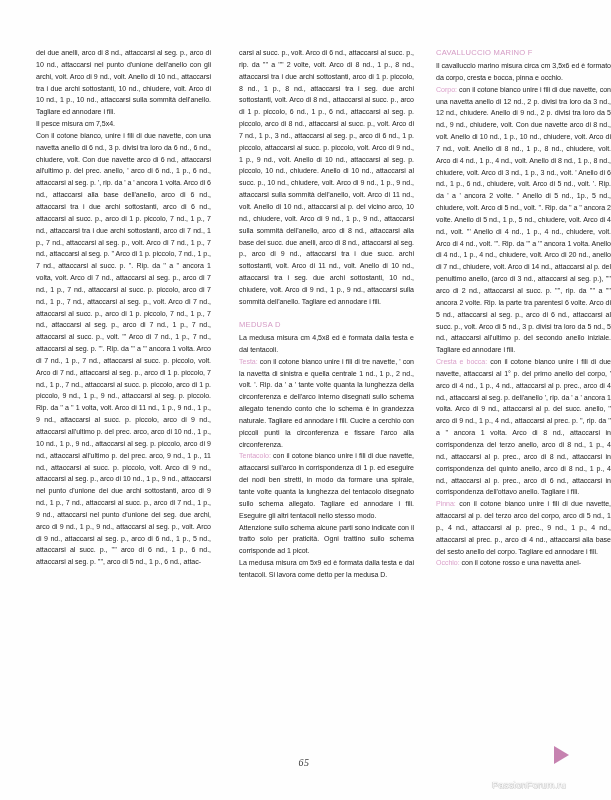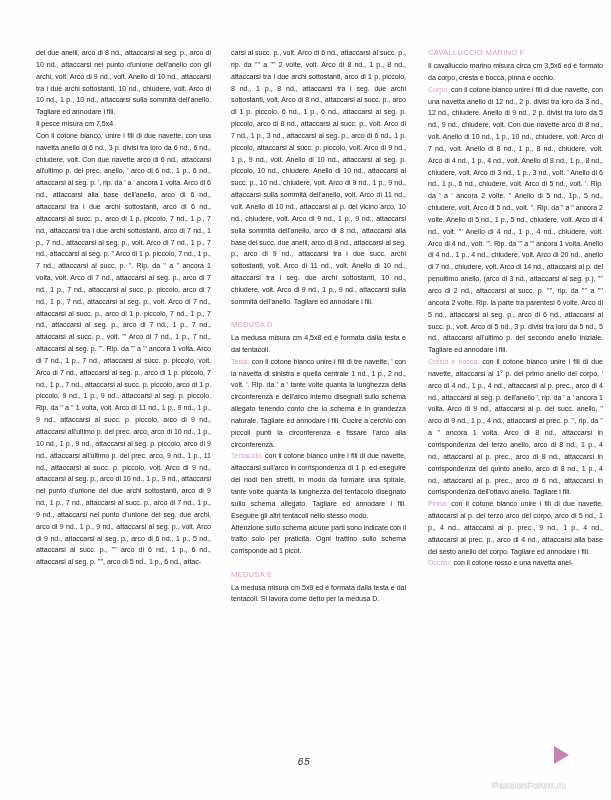--- a/index.html
+++ b/index.html
@@ -29,21 +29,21 @@
     height: 700px;
     display: flex;
     flex-direction: row;
     align-items: flex-start;
   }
   .col {
     width: 175px;
     flex: 0 0 175px;
   }
   .col-left  { margin-left: 36px; }
-  .col-mid   { margin-left: 20px; }
+  .col-mid   { margin-left: 28px; }
   .col-right { margin-left: 22px; }
 
   p.body {
     margin: 0;
     font-size: 7.05px;
     line-height: 11.84px;
     color: #1c1c1c;
     text-align: justify;
     text-justify: inter-word;
     letter-spacing: -0.03px;
@@ -71,21 +71,21 @@
 
   .page-num {
     position: absolute;
     left: 0;
     top: 757px;
     width: 608px;
     text-align: center;
     font-size: 10px;
     font-style: italic;
     color: #3a3a3a;
-    font-family: Liberation Mono, monospace;
+    font-family: Liberation Serif, serif;
     letter-spacing: 0.5px;
   }
 
   .tri {
     position: absolute;
     left: 554px;
     top: 746px;
     width: 0;
     height: 0;
     border-left: 15px solid #b9679f;
@@ -126,21 +126,20 @@
       <p class="body">carsi al succ. p., volt. Arco di 6 nd., attaccarsi al succ. p., rip. da '''' a '''' 2 volte, volt. Arco di 8 nd., 1 p., 8 nd., attaccarsi tra i due archi sottostanti, arco di 1 p. piccolo, 8 nd., 1 p., 8 nd., attaccarsi tra i seg. due archi sottostanti, volt. Arco di 8 nd., attaccarsi al succ. p., arco di 1 p. piccolo, 6 nd., 1 p., 6 nd., attaccarsi al seg. p. piccolo, arco di 8 nd., attaccarsi al succ. p., volt. Arco di 7 nd., 1 p., 3 nd., attaccarsi al seg. p., arco di 6 nd., 1 p. piccolo, attaccarsi al succ. p. piccolo, volt. Arco di 9 nd., 1 p., 9 nd., volt. Anello di 10 nd., attaccarsi al seg. p. piccolo, 10 nd., chiudere. Anello di 10 nd., attaccarsi al succ. p., 10 nd., chiudere, volt. Arco di 9 nd., 1 p., 9 nd., attaccarsi sulla sommità dell'anello, volt. Arco di 11 nd., volt. Anello di 10 nd., attaccarsi al p. del vicino arco, 10 nd., chiudere, volt. Arco di 9 nd., 1 p., 9 nd., attaccarsi sulla sommità dell'anello, arco di 8 nd., attaccarsi alla base dei succ. due anelli, arco di 8 nd., attaccarsi al seg. p., arco di 9 nd., attaccarsi tra i due succ. archi sottostanti, volt. Arco di 11 nd., volt. Anello di 10 nd., attaccarsi tra i seg. due archi sottostanti, 10 nd., chiudere, volt. Arco di 9 nd., 1 p., 9 nd., attaccarsi sulla sommità dell'anello. Tagliare ed annodare i fili.</p>
       <h2 class="sec">MEDUSA D</h2>
       <p class="body">La medusa misura cm 4,5x8 ed è formata dalla testa e dai tentacoli.</p>
       <p class="body">
         <span class="run-head">Testa:</span><span> con il cotone bianco unire i fili di tre navette, ' con la navetta di sinistra e quella centrale 1 nd., 1 p., 2 nd., volt. '. Rip. da ' a ' tante volte quanta la lunghezza della circonferenza e dell'arco interno disegnati sullo schema allegato tenendo conto che lo schema è in grandezza naturale. Tagliare ed annodare i fili. Cucire a cerchio con piccoli punti la circonferenza e fissare l'arco alla circonferenza.</span>
       </p>
       <p class="body">
         <span class="run-head">Tentacolo:</span><span> con il cotone bianco unire i fili di due navette, attaccarsi sull'arco in corrispondenza di 1 p. ed eseguire dei nodi ben stretti, in modo da formare una spirale, tante volte quanta la lunghezza del tentacolo disegnato sullo schema allegato. Tagliare ed annodare i fili. Eseguire gli altri tentacoli nello stesso modo.</span>
       </p>
       <p class="body">Attenzione sullo schema alcune parti sono indicate con il tratto solo per praticità. Ogni trattino sullo schema corrisponde ad 1 picot.</p>
-      <h2 class="sec">MEDUSA E</h2>
       <p class="body">La medusa misura cm 5x9 ed è formata dalla testa e dai tentacoli. Si lavora come detto per la medusa D.</p>
     </div>
 
     <div class="col col-right">
       <h2 class="sec tight" style="padding-top:0">CAVALLUCCIO MARINO F</h2>
       <p class="body">Il cavalluccio marino misura circa cm 3,5x6 ed è formato da corpo, cresta e bocca, pinna e occhio.</p>
       <p class="body">
         <span class="run-head">Corpo:</span><span> con il cotone bianco unire i fili di due navette, con una navetta anello di 12 nd., 2 p. divisi tra loro da 3 nd., 12 nd., chiudere. Anello di 9 nd., 2 p. divisi tra loro da 5 nd., 9 nd., chiudere, volt. Con due navette arco di 8 nd., volt. Anello di 10 nd., 1 p., 10 nd., chiudere, volt. Arco di 7 nd., volt. Anello di 8 nd., 1 p., 8 nd., chiudere, volt. Arco di 4 nd., 1 p., 4 nd., volt. Anello di 8 nd., 1 p., 8 nd., chiudere, volt. Arco di 3 nd., 1 p., 3 nd., volt. ' Anello di 6 nd., 1 p., 6 nd., chiudere, volt. Arco di 5 nd., volt. '. Rip. da ' a ' ancora 2 volte. '' Anello di 5 nd., 1p., 5 nd., chiudere, volt. Arco di 5 nd., volt. ''. Rip. da '' a '' ancora 2 volte. Anello di 5 nd., 1 p., 5 nd., chiudere, volt. Arco di 4 nd., volt. ''' Anello di 4 nd., 1 p., 4 nd., chiudere, volt. Arco di 4 nd., volt. '''. Rip. da ''' a ''' ancora 1 volta. Anello di 4 nd., 1 p., 4 nd., chiudere, volt. Arco di 20 nd., anello di 7 nd., chiudere, volt. Arco di 14 nd., attaccarsi al p. del penultimo anello, (arco di 3 nd., attaccarsi al seg. p.), '''' arco di 2 nd., attaccarsi al succ. p. '''', rip. da '''' a '''' ancora 2 volte. Rip. la parte tra parentesi 6 volte. Arco di 5 nd., attaccarsi al seg. p., arco di 6 nd., attaccarsi al succ. p., volt. Arco di 5 nd., 3 p. divisi tra loro da 5 nd., 5 nd., attaccarsi all'ultimo p. del secondo anello iniziale. Tagliare ed annodare i fili.</span>
       </p>
       <p class="body">

